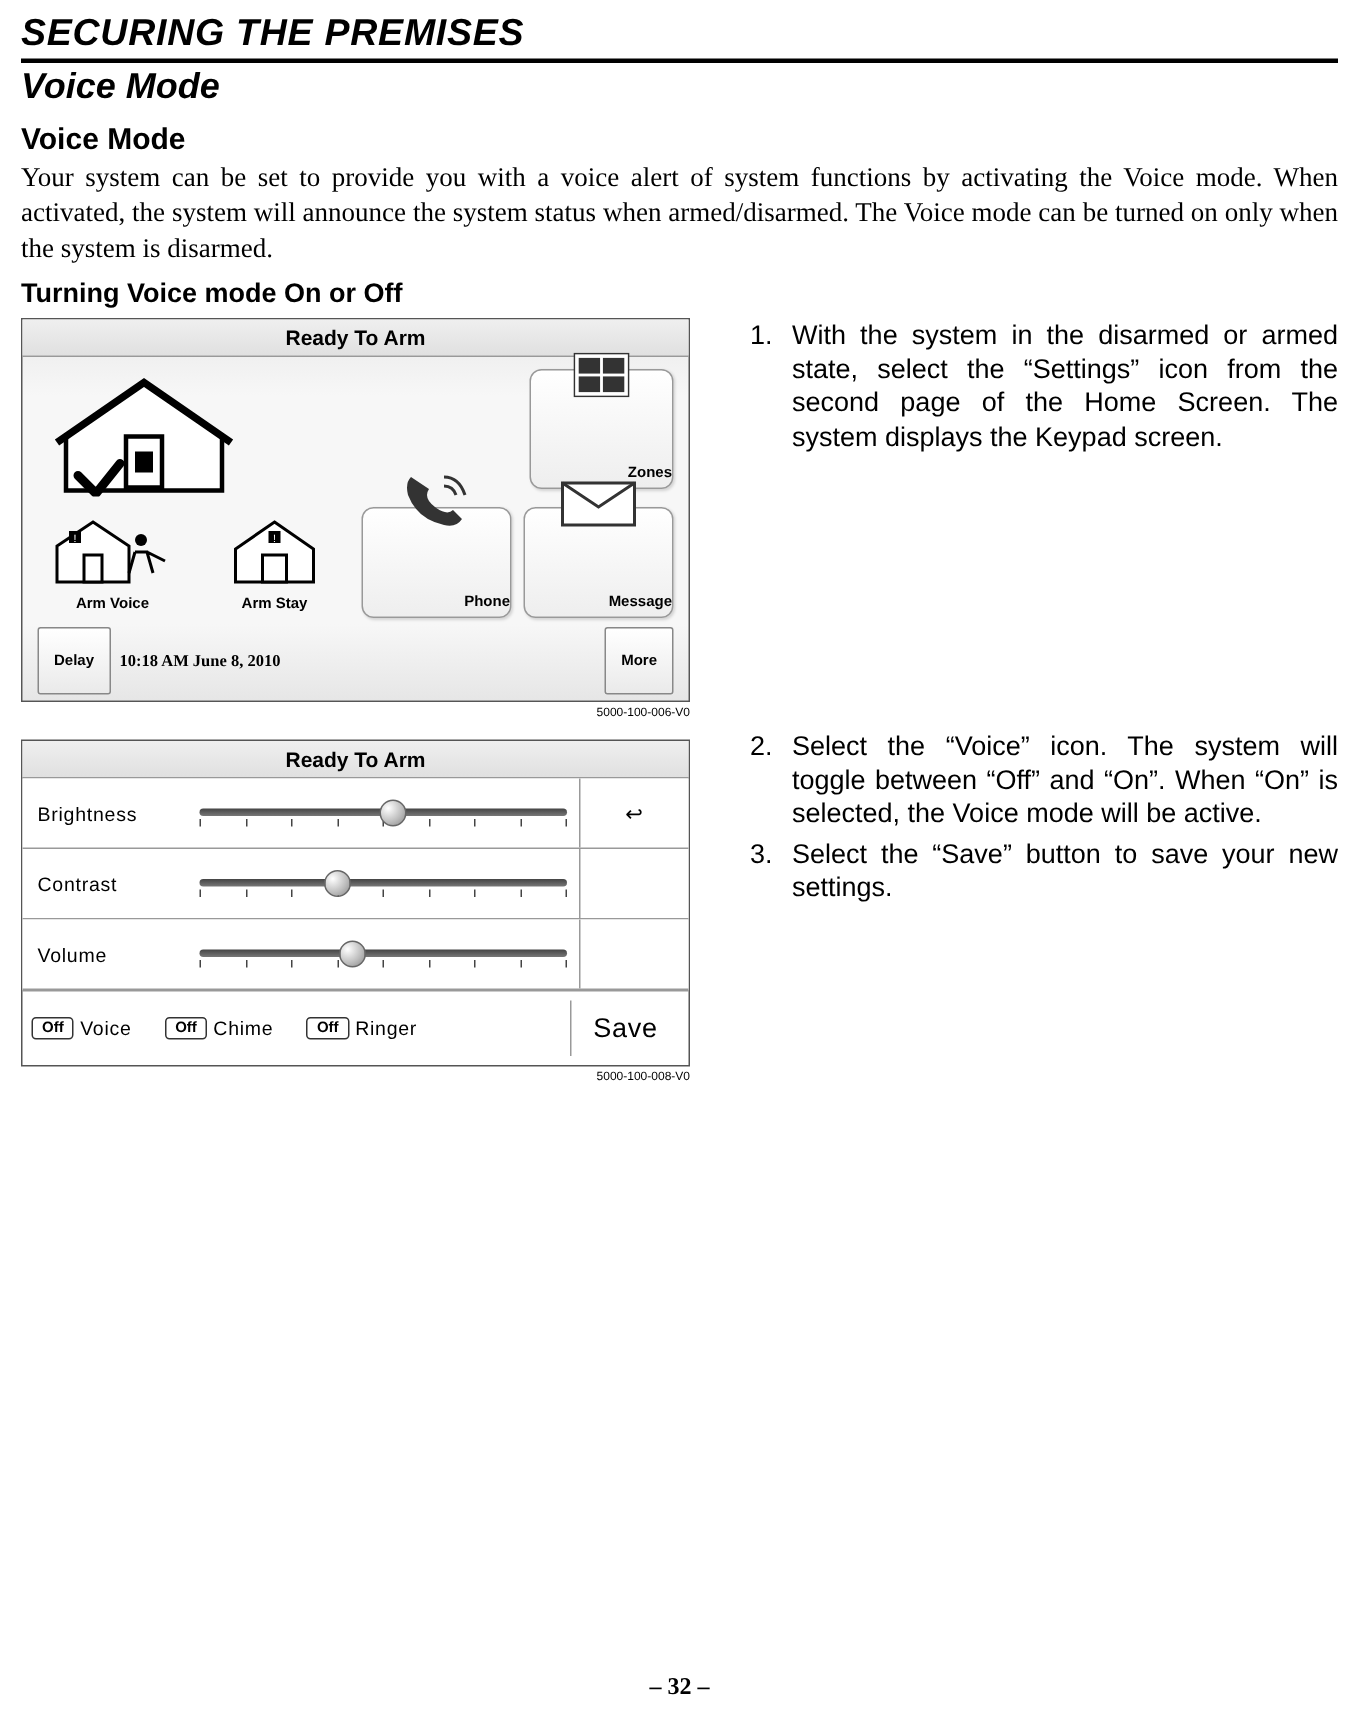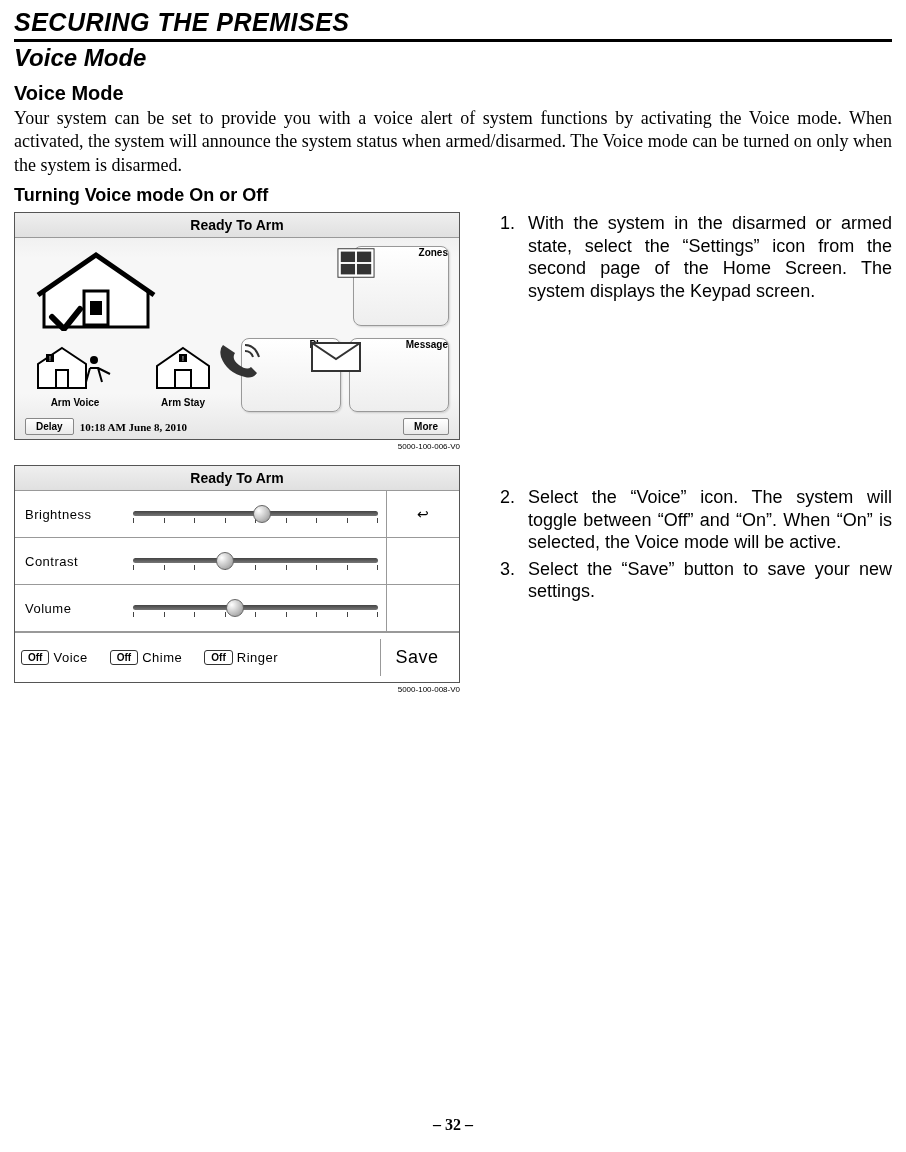--- a/index.html
+++ b/index.html
@@ -111,22 +111,22 @@
     justify-content:center;
   }
   .tile {
     width: 96px;
     height: 80px;
     border: 1px solid #999;
     border-radius: 8px;
     background: linear-gradient(#fff,#eee);
     box-shadow: 1px 1px 2px rgba(0,0,0,.15);
     display:flex;
-    flex-direction:row;
-    align-items:flex-start;
+    flex-direction:column;
+    align-items:flex-end;
     justify-content:flex-end;
     padding-bottom:4px;
     box-sizing:border-box;
     gap:44px;
   }
   .tile-free {
     width: 96px;
     height: 80px;
     display:flex;
     flex-direction:column;
@@ -145,21 +145,21 @@
   .row2 .tile, .row2 .tile-free { width: 100px; height: 74px; }
   .row3 {
     display:flex;
     align-items:center;
     margin-top:6px;
     gap:6px;
   }
   .smallpill {
     border:1px solid #888;
     border-radius:2px;
-    padding:2px 10px;
+    padding:16px 10px;
     font-size:10px;
     font-weight:700;
     background:linear-gradient(#fff,#eaeaea);
   }
   .statusline {
     flex:1; font-size:11px; font-weight:700;font-family:Liberation Serif, serif;
   }
   .figcap {
     font-family: Arial, sans-serif;
     font-size: 8px;

